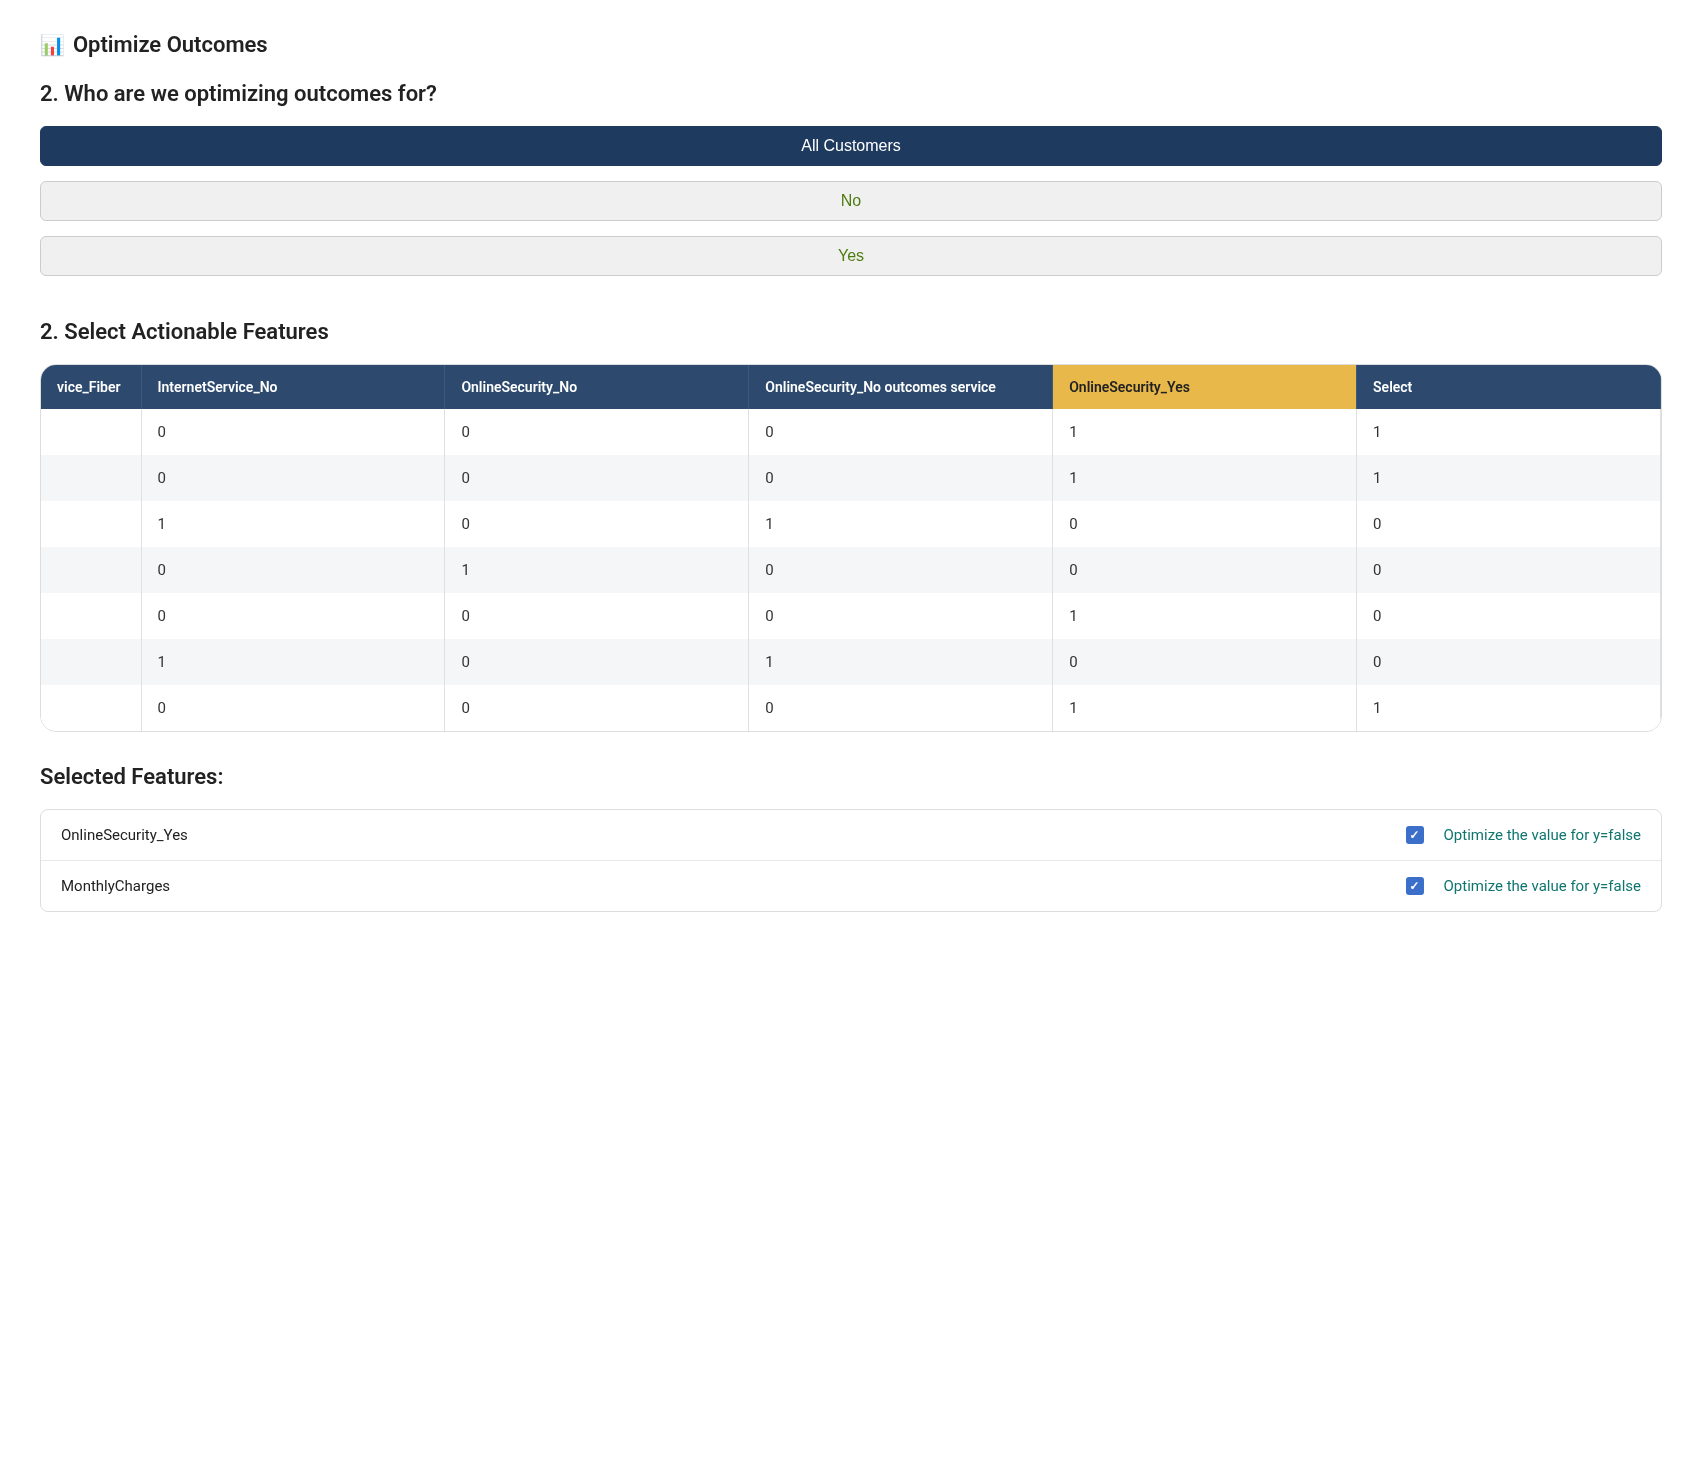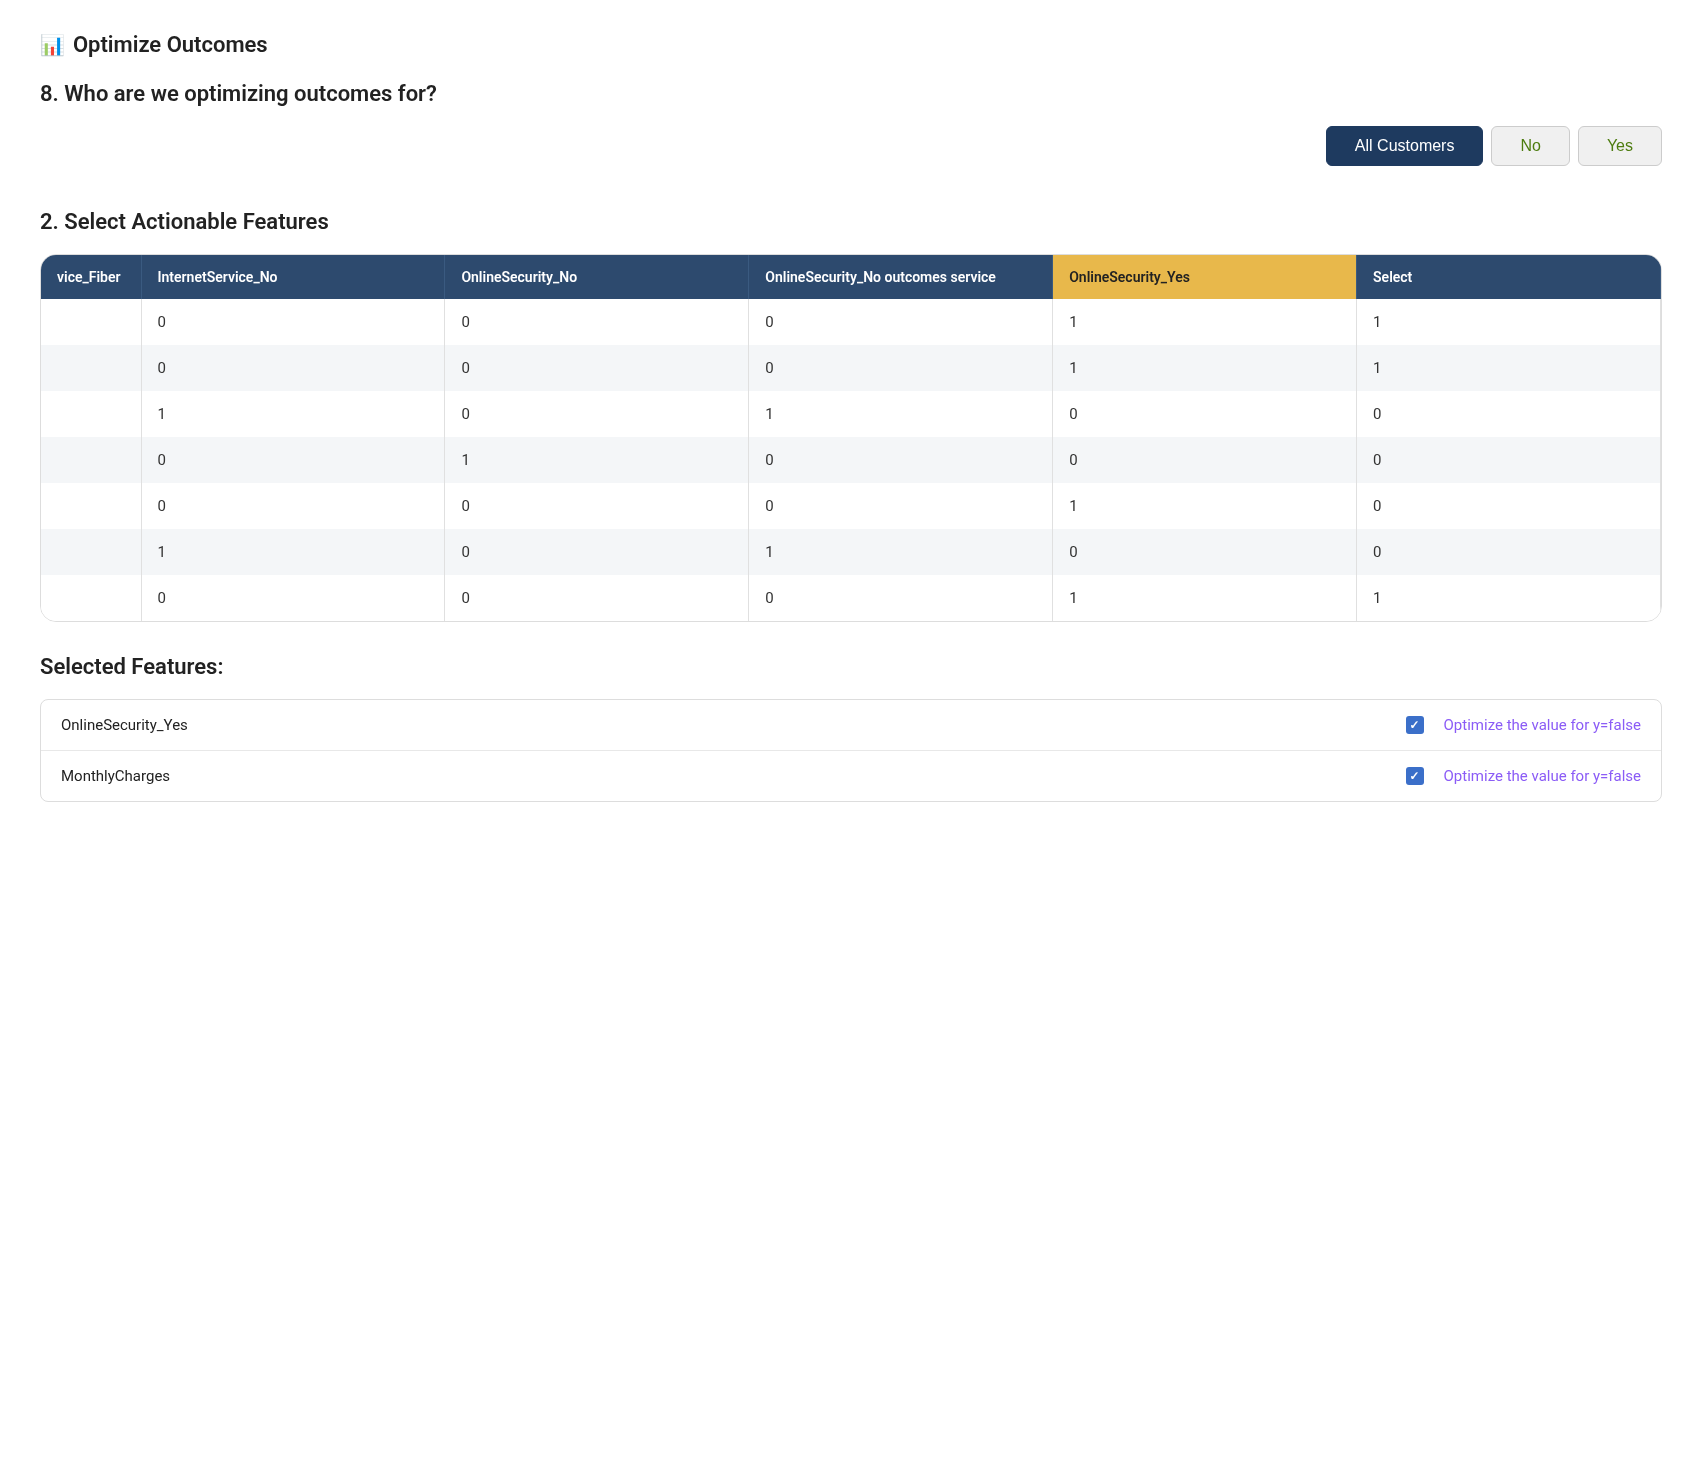--- a/index.html
+++ b/index.html
@@ -26,22 +26,23 @@
       margin-bottom: 20px;
     }
 
     .question-section {
       margin-bottom: 32px;
     }
 
     .button-group {
       display: flex;
       justify-content: flex-end;
-      gap: 8px;
+      gap: 15px;
       margin-top: 16px;
+      flex-direction: column;
     }
 
     .btn {
       padding: 10px 28px;
       border-radius: 6px;
       font-size: 16px;
       cursor: pointer;
       border: 1px solid #ccc;
       background: #f0f0f0;
       color: #4d7c0f;
@@ -130,21 +131,21 @@
     }
 
     .selected-feature-row:last-child {
       border-bottom: none;
     }
 
     .feature-right {
       display: flex;
       align-items: center;
       gap: 20px;
-      color: #8b5cf6;
+      color: #0f766e;
       text-align: center;
     }
 
     .checkbox-blue {
       width: 18px;
       height: 18px;
       background: #3b6fc9;
       border-radius: 3px;
       display: flex;
       align-items: center;
@@ -166,21 +167,21 @@
   </style>
 </head>
 <body>
 
 <div class="page-title">
   <span class="title-icon">📊</span>
   <span>Optimize Outcomes</span>
 </div>
 
 <div class="question-section">
-  <h2 class="section-heading">8. Who are we optimizing outcomes for?</h2>
+  <h2 class="section-heading">2. Who are we optimizing outcomes for?</h2>
   <div class="button-group">
     <button class="btn active">All Customers</button>
     <button class="btn">No</button>
     <button class="btn">Yes</button>
   </div>
 </div>
 
 <div class="table-section">
   <h2 class="section-heading">2. Select Actionable Features</h2>
   <div class="table-wrapper">

